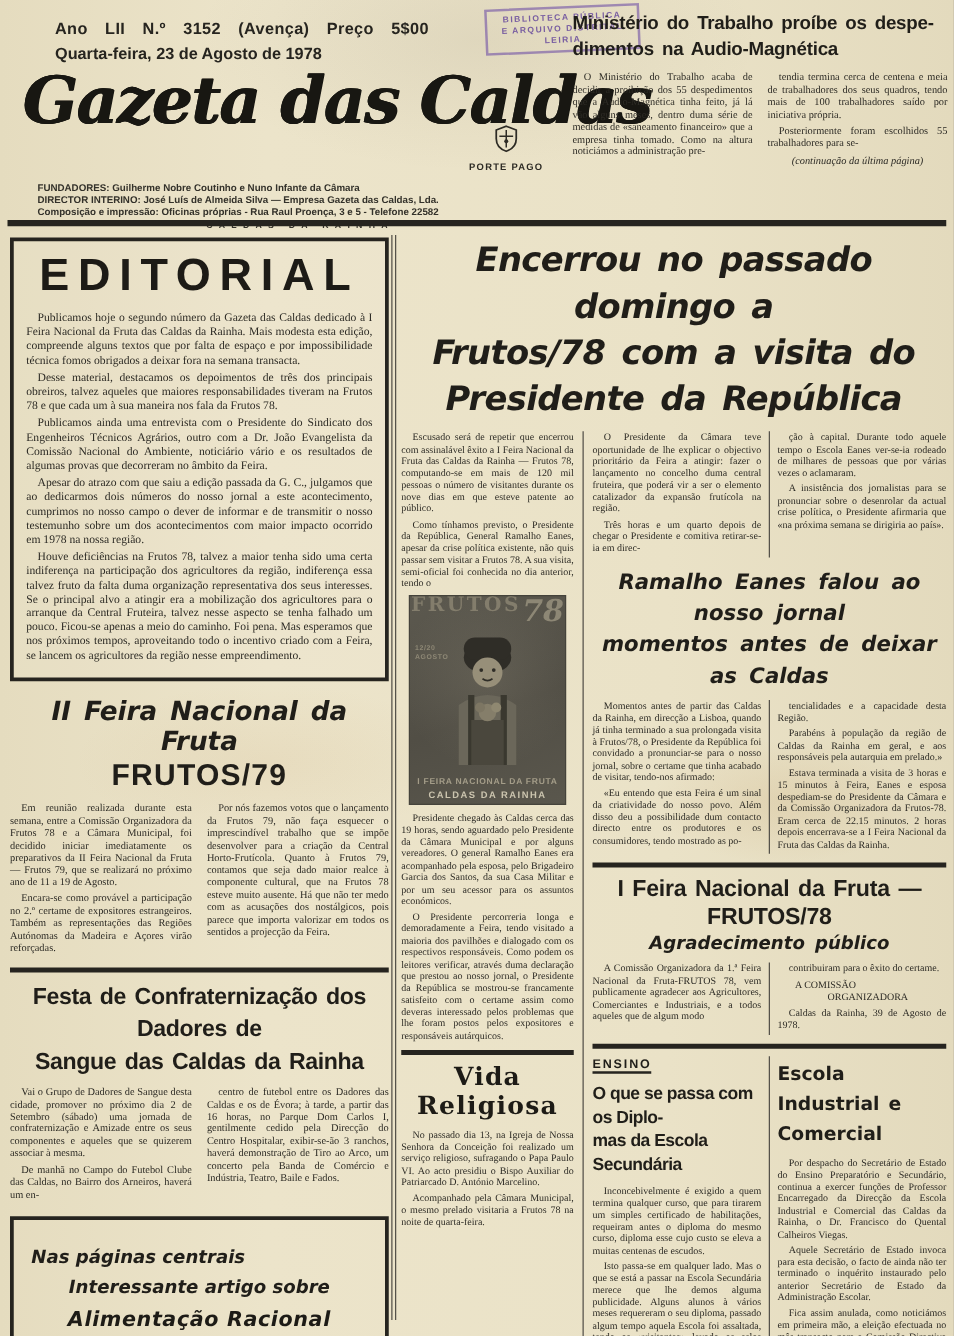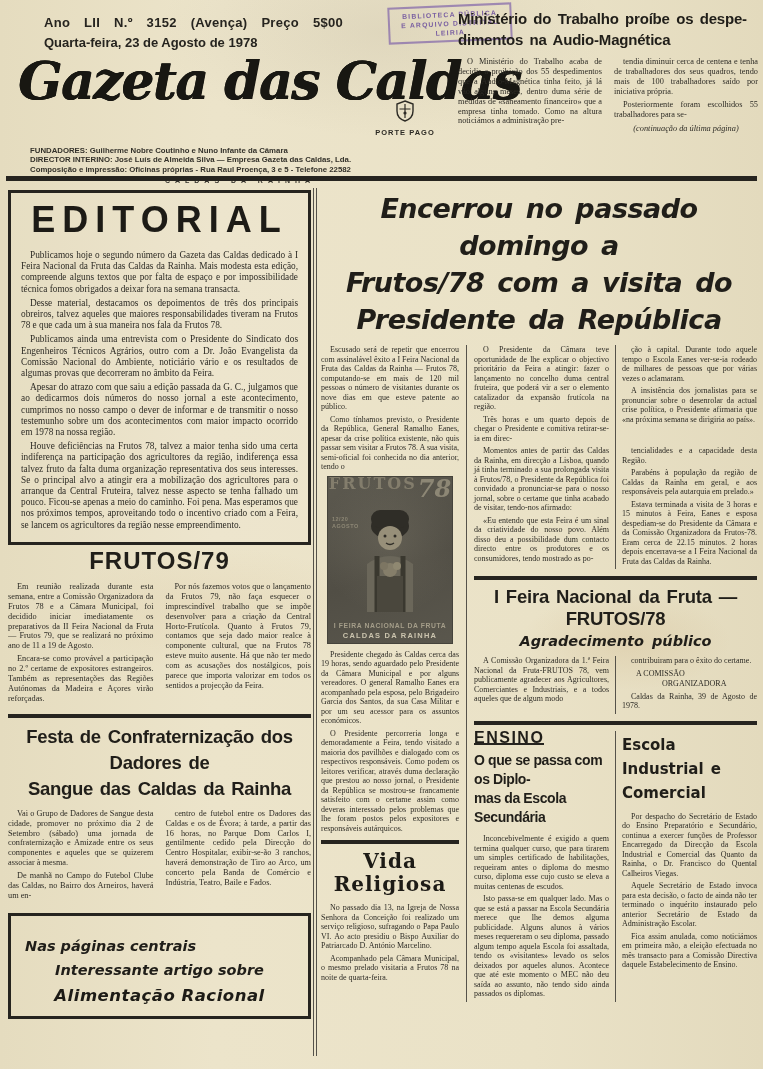--- a/index.html
+++ b/index.html
@@ -69,21 +69,21 @@
   .subcols{flex:1;padding-left:7px;min-width:0;}
   .row{display:flex;}
   .row .sc1{flex:1;padding-right:6px;border-right:1px solid #55524a;}
   .row .sc2{flex:1;padding-left:6px;}
   .ram-title{text-align:center;font-family:"DejaVu Sans",sans-serif;font-weight:bold;font-style:italic;
     font-size:17px;line-height:25px;word-spacing:4px;color:#201e19;margin:8px 0 6px 0;}
   .agra-title{text-align:center;font-family:"Liberation Sans",sans-serif;font-weight:800;font-size:18.5px;
     letter-spacing:-.2px;word-spacing:2px;color:#201e19;margin:1px 0 3px 0;}
   .agra-sub{text-align:center;font-family:"DejaVu Sans",sans-serif;font-weight:bold;font-style:italic;
     font-size:14.5px;word-spacing:3px;color:#201e19;margin:0 0 7px 0;}
-  .ens-kicker{display:inline-block;font-family:"Liberation Sans",sans-serif;font-weight:800;font-size:16px;
+  .ens-kicker{display:inline-block;font-family:"Liberation Sans",sans-serif;font-weight:800;font-size:10px;
     letter-spacing:1.5px;border-bottom:2px solid #26241f;padding-bottom:1px;margin:2px 0 6px 0;color:#201e19;}
   .ens-title{font-family:"Liberation Sans",sans-serif;font-weight:800;font-size:14px;line-height:19px;
     letter-spacing:-.4px;color:#201e19;margin-bottom:7px;}
   .esc-title{font-family:"DejaVu Sans",sans-serif;font-weight:bold;font-size:15px;line-height:24px;
     word-spacing:2px;color:#201e19;margin:2px 0 7px 0;}
   .vida-title{text-align:center;font-family:"DejaVu Serif",serif;font-weight:bold;font-size:20px;
     line-height:23px;letter-spacing:1px;color:#1d1b16;margin:5px 0 7px 0;}
   
   .poster{position:relative;width:126px;height:168px;margin:4px auto 6px auto;
     background:
@@ -142,21 +142,21 @@
   <div class="abs tr-article">
     <div class="tr-title">
       <div>Ministério do Trabalho proíbe os despe-</div>
       <div>dimentos na Audio-Magnética</div>
     </div>
     <div class="cols2 body-sm">
       <div class="c">
         <p class="p">O Ministério do Trabalho acaba de decidir a proibição dos 55 despedimentos que a Audio-Magnética tinha feito, já lá vão alguns meses, dentro duma série de medidas de «saneamento financeiro» que a empresa tinha tomado. Como na altura noticiámos a administração pre-</p>
       </div>
       <div class="c">
-        <p class="p">tendia diminuir cerca de centena e tenha de trabalhadores dos seus quadros, tendo mais de 100 trabalhadores saído por iniciativa própria.</p>
+        <p class="p">tendia termina cerca de centena e meia de trabalhadores dos seus quadros, tendo mais de 100 trabalhadores saído por iniciativa própria.</p>
         <p class="p">Posteriormente foram escolhidos 55 trabalhadores para se-</p>
         <p class="p contin">(continuação da última página)</p>
       </div>
     </div>
   </div>
 
   <div class="abs rule-top"></div>
 
   <div class="abs left-col">
 
@@ -165,20 +165,21 @@
       <div class="body-md">
         <p class="p">Publicamos hoje o segundo número da Gazeta das Caldas dedicado à I Feira Nacional da Fruta das Caldas da Rainha. Mais modesta esta edição, compreende alguns textos que por falta de espaço e por impossibilidade técnica fomos obrigados a deixar fora na semana transacta.</p>
         <p class="p">Desse material, destacamos os depoimentos de três dos principais obreiros, talvez aqueles que maiores responsabilidades tiveram na Frutos 78 e que cada um à sua maneira nos fala da Frutos 78.</p>
         <p class="p">Publicamos ainda uma entrevista com o Presidente do Sindicato dos Engenheiros Técnicos Agrários, outro com a Dr. João Evangelista da Comissão Nacional do Ambiente, noticiário vário e os resultados de algumas provas que decorreram no âmbito da Feira.</p>
         <p class="p">Apesar do atrazo com que saiu a edição passada da G. C., julgamos que ao dedicarmos dois números do nosso jornal a este acontecimento, cumprimos no nosso campo o dever de informar e de transmitir o nosso testemunho sobre um dos acontecimentos com maior impacto ocorrido em 1978 na nossa região.</p>
         <p class="p">Houve deficiências na Frutos 78, talvez a maior tenha sido uma certa indiferença na participação dos agricultores da região, indiferença essa talvez fruto da falta duma organização representativa dos seus interesses. Se o principal alvo a atingir era a mobilização dos agricultores para o arranque da Central Fruteira, talvez nesse aspecto se tenha falhado um pouco. Ficou-se apenas a meio do caminho. Foi pena. Mas esperamos que nos próximos tempos, aproveitando todo o incentivo criado com a Feira, se lancem os agricultores da região nesse empreendimento.</p>
       </div>
     </div>
 
     <div>
+      <div class="f79-t1">II Feira Nacional da Fruta</div>
       <div class="f79-t2">FRUTOS/79</div>
       <div class="cols2 body-sm">
         <div class="c">
           <p class="p">Em reunião realizada durante esta semana, entre a Comissão Organizadora da Frutos 78 e a Câmara Municipal, foi decidido iniciar imediatamente os preparativos da II Feira Nacional da Fruta — Frutos 79, que se realizará no próximo ano de 11 a 19 de Agosto.</p>
           <p class="p">Encara-se como provável a participação no 2.º certame de expositores estrangeiros. Também as representações das Regiões Autónomas da Madeira e Açores virão reforçadas.</p>
         </div>
         <div class="c">
           <p class="p">Por nós fazemos votos que o lançamento da Frutos 79, não faça esquecer o imprescindível trabalho que se impõe desenvolver para a criação da Central Horto-Frutícola. Quanto à Frutos 79, contamos que seja dado maior realce à componente cultural, que na Frutos 78 esteve muito ausente. Há que não ter medo com as acusações dos nostálgicos, pois parece que importa valorizar em todos os sentidos a projecção da Feira.</p>
         </div>
       </div>
@@ -272,20 +273,24 @@
           <div class="sc1">
             <p class="p">O Presidente da Câmara teve oportunidade de lhe explicar o objectivo prioritário da Feira a atingir: fazer o lançamento no concelho duma central fruteira, que poderá vir a ser o elemento catalizador da expansão frutícola na região.</p>
             <p class="p">Três horas e um quarto depois de chegar o Presidente e comitiva retirar-se-ia em direc-</p>
           </div>
           <div class="sc2">
             <p class="p">ção à capital. Durante todo aquele tempo o Escola Eanes ver-se-ia rodeado de milhares de pessoas que por várias vezes o aclamaram.</p>
             <p class="p">A insistência dos jornalistas para se pronunciar sobre o desenrolar da actual crise política, o Presidente afirmaria que «na próxima semana se dirigiria ao país».</p>
           </div>
         </div>
 
+        <div class="ram-title">
+          <div>Ramalho Eanes falou ao nosso jornal</div>
+          <div>momentos antes de deixar as Caldas</div>
+        </div>
 
         <div class="row body-xs">
           <div class="sc1">
             <p class="p">Momentos antes de partir das Caldas da Rainha, em direcção a Lisboa, quando já tinha terminado a sua prolongada visita à Frutos/78, o Presidente da República foi convidado a pronunciar-se para o nosso jornal, sobre o certame que tinha acabado de visitar, tendo-nos afirmado:</p>
             <p class="p">«Eu entendo que esta Feira é um sinal da criatividade do nosso povo. Além disso deu a possibilidade dum contacto directo entre os produtores e os consumidores, tendo mostrado as po-</p>
           </div>
           <div class="sc2">
             <p class="p">tencialidades e a capacidade desta Região.</p>
             <p class="p">Parabéns à população da região de Caldas da Rainha em geral, e aos responsáveis pela autarquia em prelado.»</p>
             <p class="p">Estava terminada a visita de 3 horas e 15 minutos à Feira, Eanes e esposa despediam-se do Presidente da Câmara e da Comissão Organizadora da Frutos-78. Eram cerca de 22.15 minutos. 2 horas depois encerrava-se a I Feira Nacional da Fruta das Caldas da Rainha.</p>
@@ -320,21 +325,21 @@
               <div>mas da Escola Secundária</div>
             </div>
             <p class="p">Inconcebivelmente é exigido a quem termina qualquer curso, que para tirarem um simples certificado de habilitações, requeiram antes o diploma do mesmo curso, diploma esse cujo custo se eleva a muitas centenas de escudos.</p>
             <p class="p">Isto passa-se em qualquer lado. Mas o que se está a passar na Escola Secundária merece que lhe demos alguma publicidade. Alguns alunos à vários meses requereram o seu diploma, passado algum tempo aquela Escola foi assaltada, tendo os «visitantes» levado os selos deixados por aqueles alunos. Acontece que até este momento o MEC não deu saída ao assunto, não tendo sido ainda passados os diplomas.</p>
           </div>
           <div class="sc2">
             <div class="esc-title">
               <div>Escola Industrial e</div>
               <div>Comercial</div>
             </div>
-            <p class="p">Por despacho do Secretário de Estado do Ensino Preparatório e Secundário, continua a exercer funções de Professor Encarregado da Direcção da Escola Industrial e Comercial das Quanto da Rainha, o Dr. Francisco do Quental Calheiros Viegas.</p>
+            <p class="p">Por despacho do Secretário de Estado do Ensino Preparatório e Secundário, continua a exercer funções de Professor Encarregado da Direcção da Escola Industrial e Comercial das Caldas da Rainha, o Dr. Francisco do Quental Calheiros Viegas.</p>
             <p class="p">Aquele Secretário de Estado invoca para esta decisão, o facto de ainda não ter terminado o inquérito instaurado pelo anterior Secretário de Estado da Administração Escolar.</p>
             <p class="p">Fica assim anulada, como noticiámos em primeira mão, a eleição efectuada no mês transacto para a Comissão Directiva daquele Estabelecimento de Ensino.</p>
 
           </div>
         </div>
 
       </div>
     </div>
   </div>
 </div>

